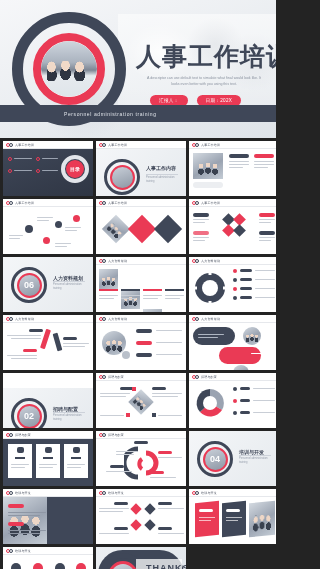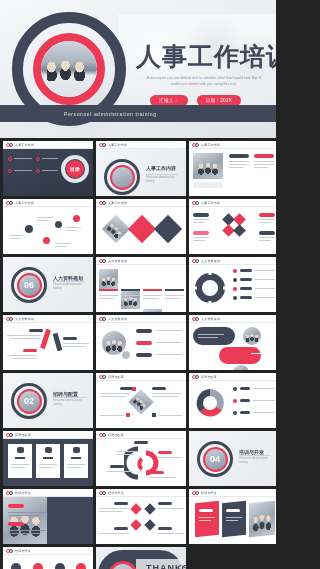--- a/index.html
+++ b/index.html
@@ -458,21 +458,21 @@
         <div class="blk red" style="left:30px;top:24px;width:42px;height:17px;border-radius:9px"></div>
         <div class="blk photo circ" style="left:54px;top:4px;width:18px;height:18px"></div>
         <div class="blk photo circ" style="left:44px;top:24px;width:16px;height:16px"></div>
         <div class="blk ln" style="left:9px;top:11px;width:26px;background:#aeb6c2"></div>
         <div class="blk ln" style="left:9px;top:14px;width:20px;background:#aeb6c2"></div>
         <div class="blk ln" style="left:62px;top:30px;width:22px;background:#fff"></div>
       </div>
     </div>
 
     <div class="thumb">
-      <div class="t-body divider" style="top:0">
+      <div class="t-body divider" style="top:15px">
         <div class="ring-o"></div>
         <div class="ring-r">
           <span class="num">02</span>
         </div>
         <div class="dv-title">招聘与配置</div>
         <div class="dv-rule"></div>
         <div class="dv-sub">Personnel administration training</div>
       </div>
     </div>
 

